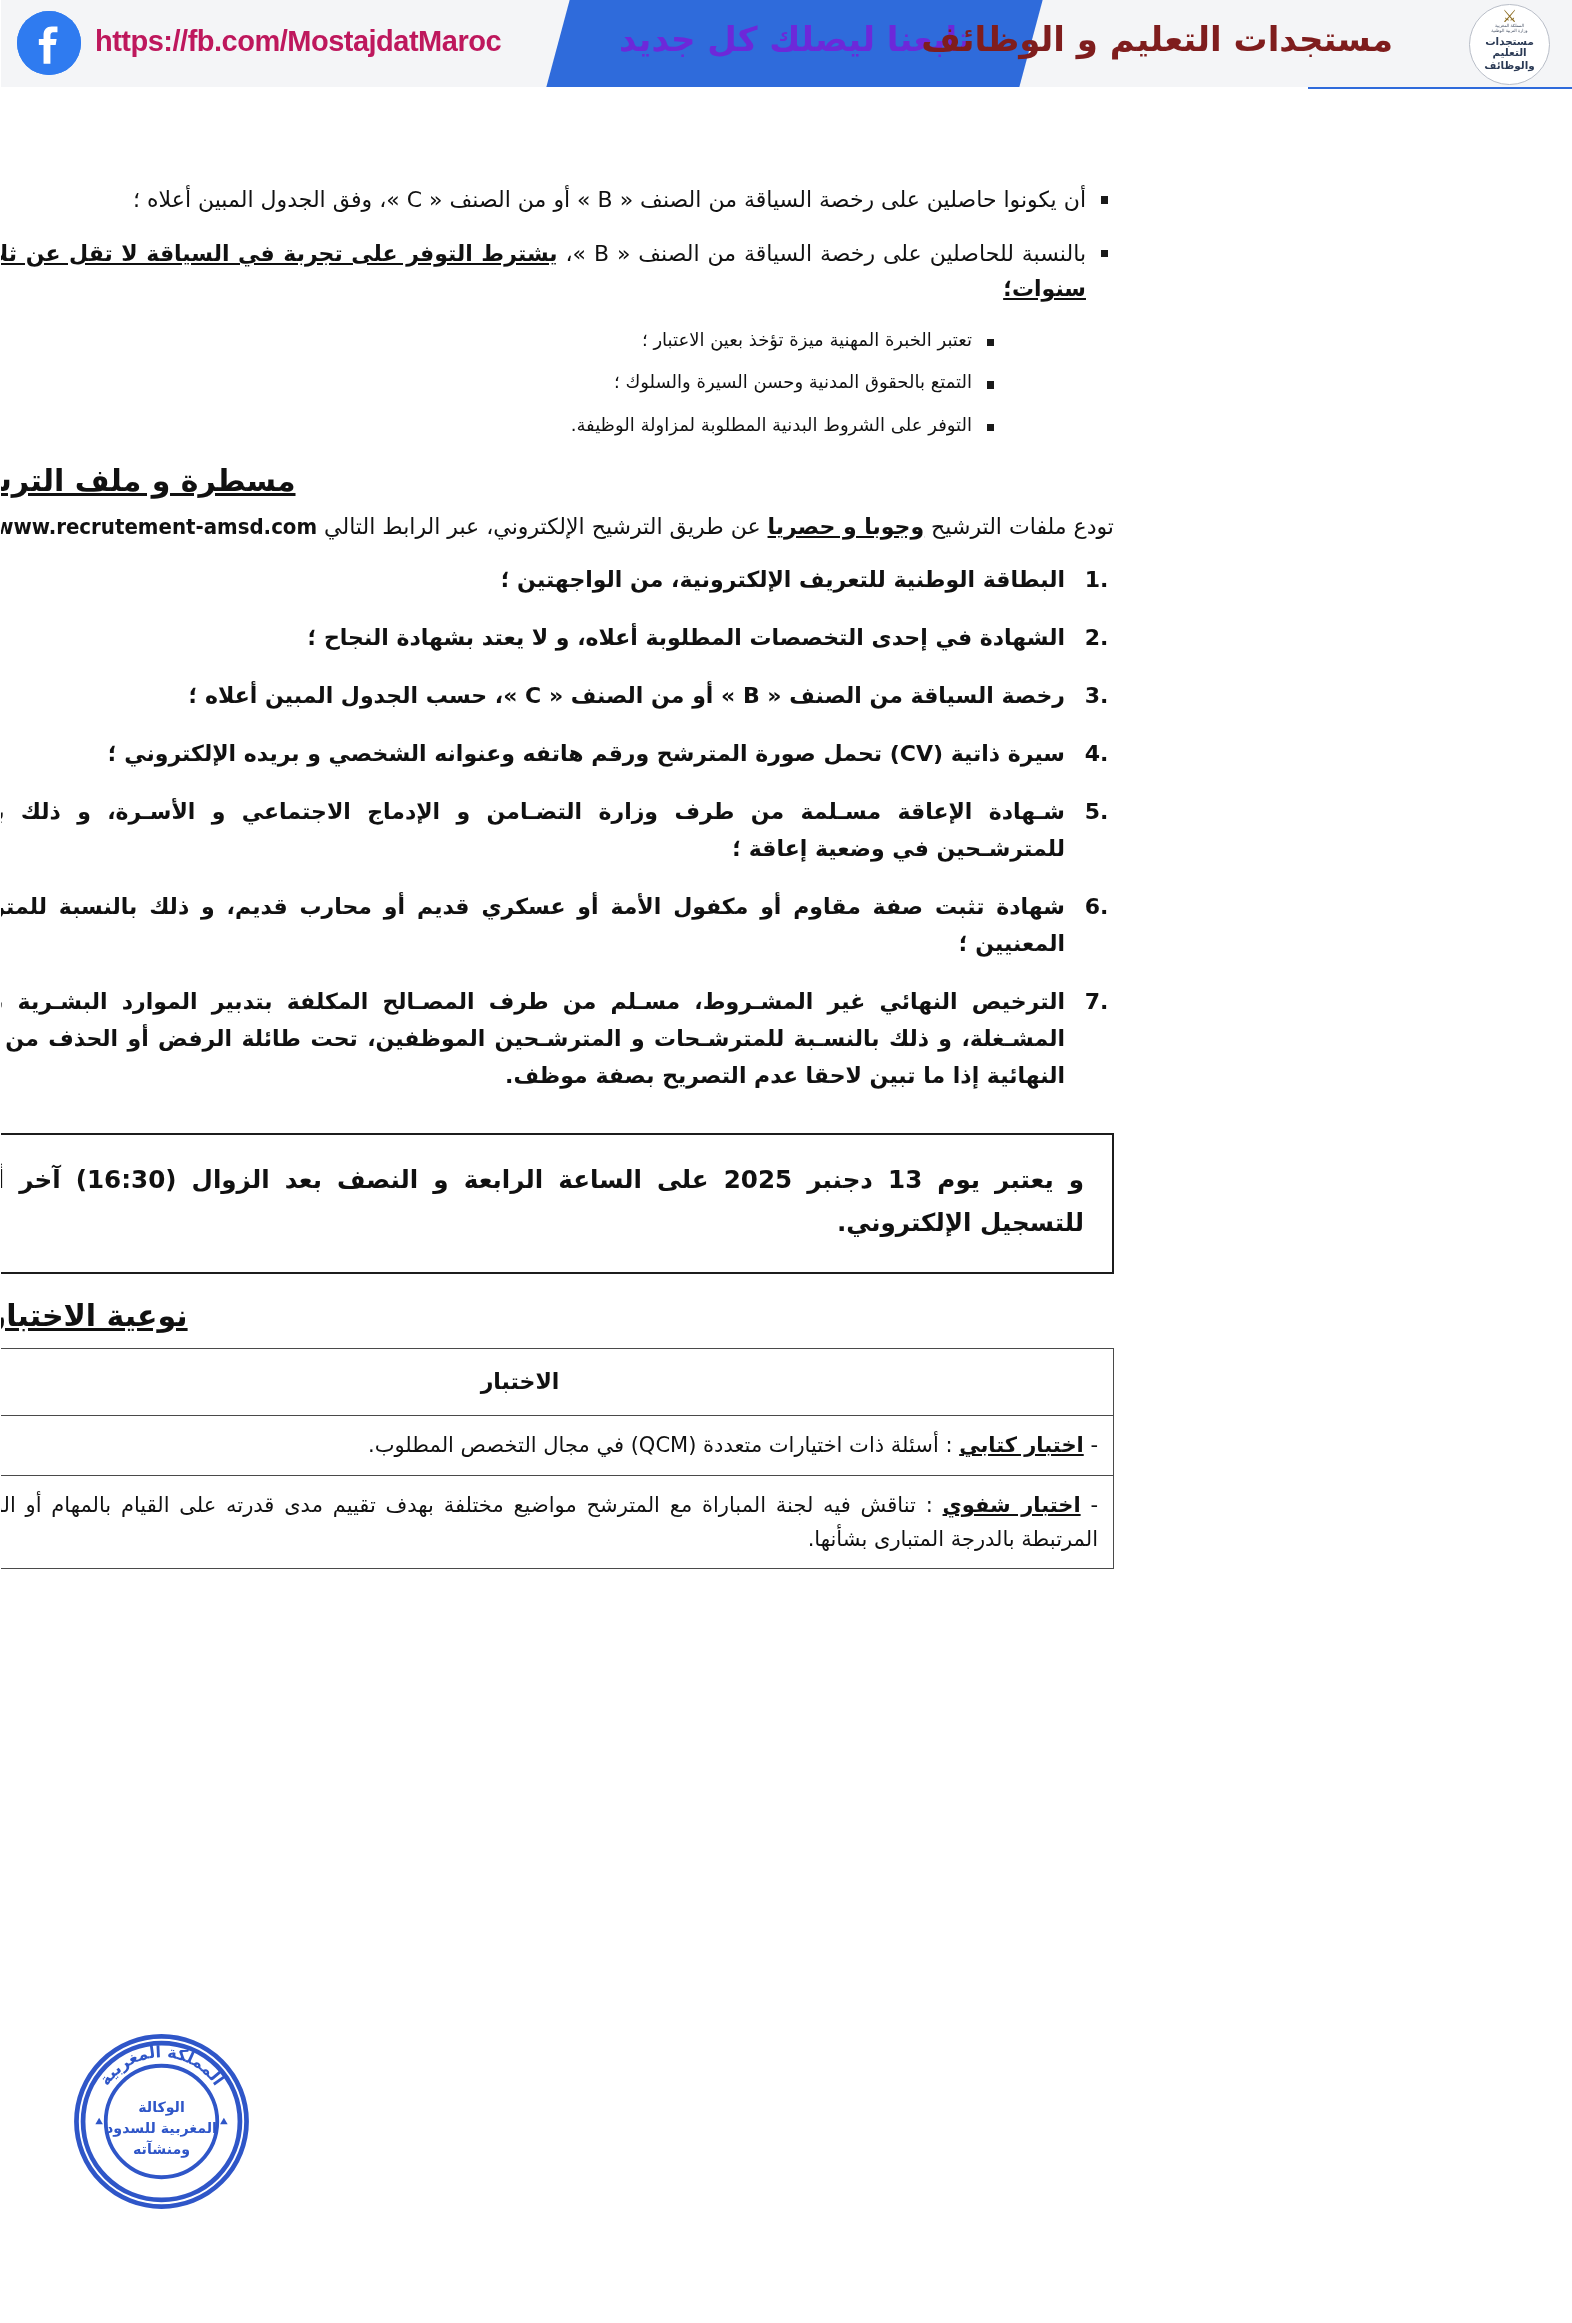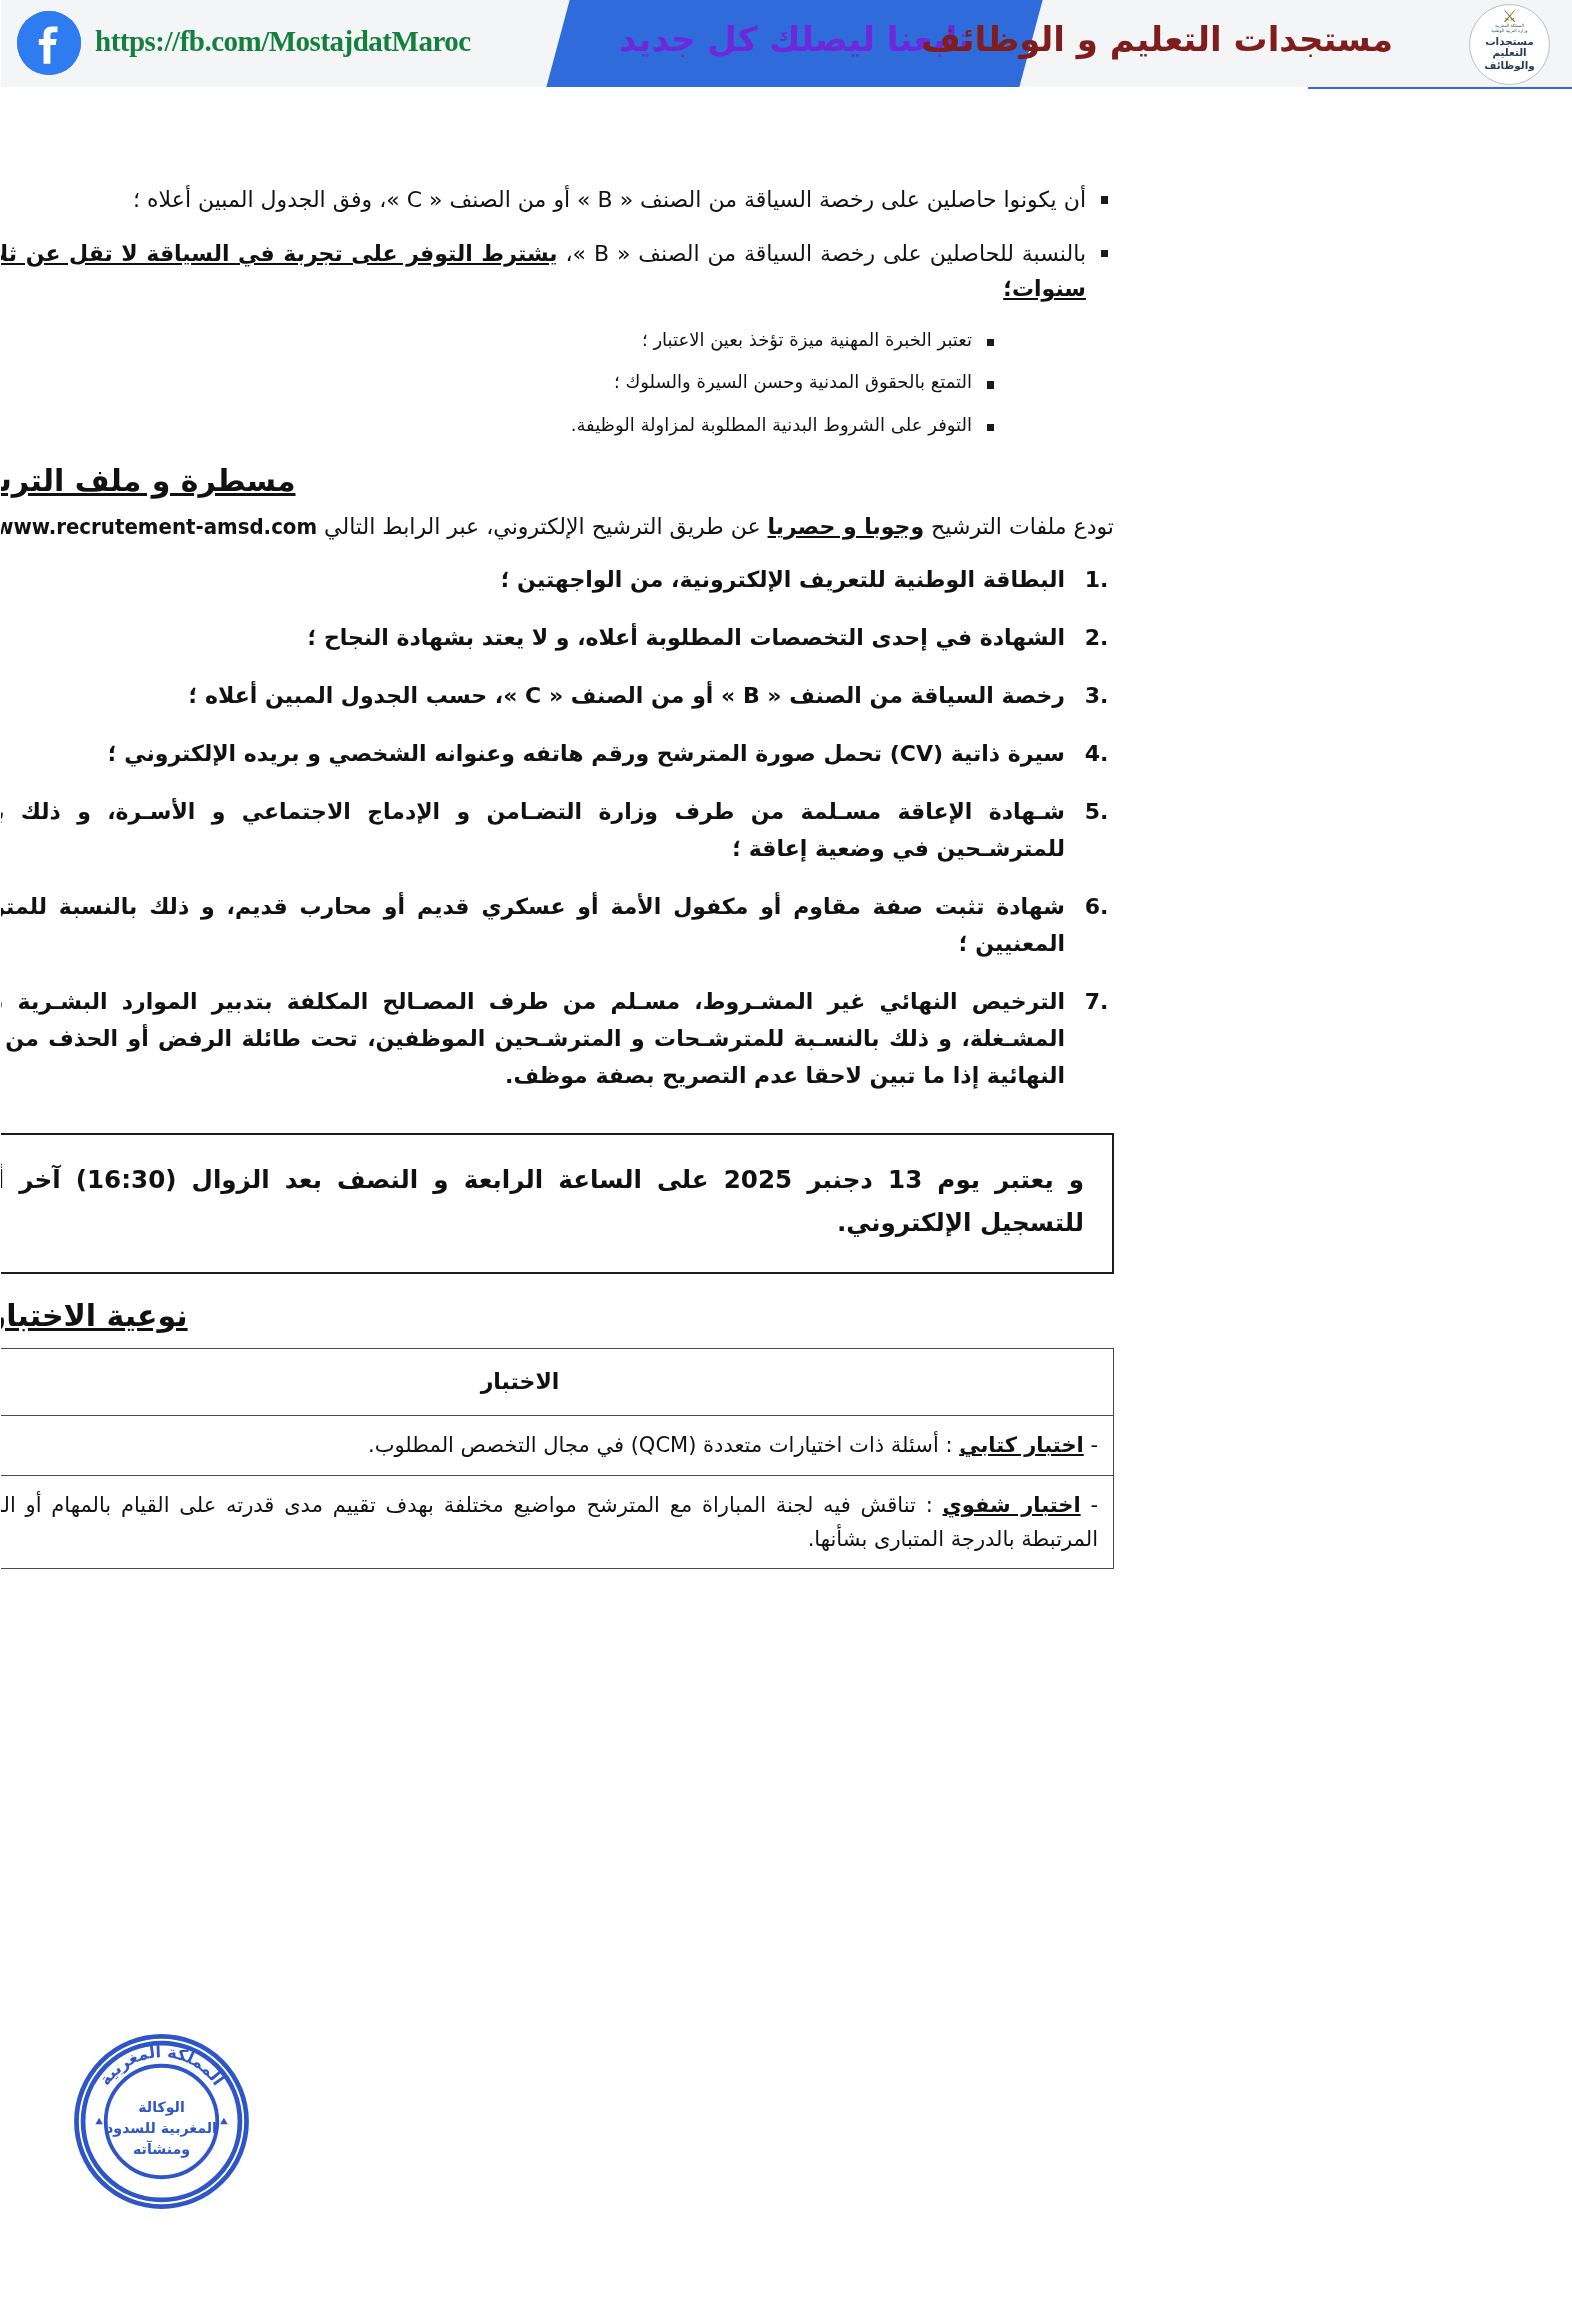--- a/index.html
+++ b/index.html
@@ -46,23 +46,23 @@
     border-radius: 50%;
     background: #2f7bf0;
   }
   .fb-logo svg { display:block; }
   #fb-url {
     position: absolute;
     top: 24.6px;
     left: 95px;
     font-size: 29px;
     font-weight: bold;
-    color: #15803d;
+    color: #be185d;
     letter-spacing: -0.5px;
-    font-family: Liberation Serif, serif;
+    font-family: Liberation Sans, sans-serif;
     white-space: nowrap;
   }
   #promo-slogan {
     position: absolute;
     top: 19px;
     left: 587px;
     width: 416px;
     text-align: center;
     direction: rtl;
     font-size: 34px;

